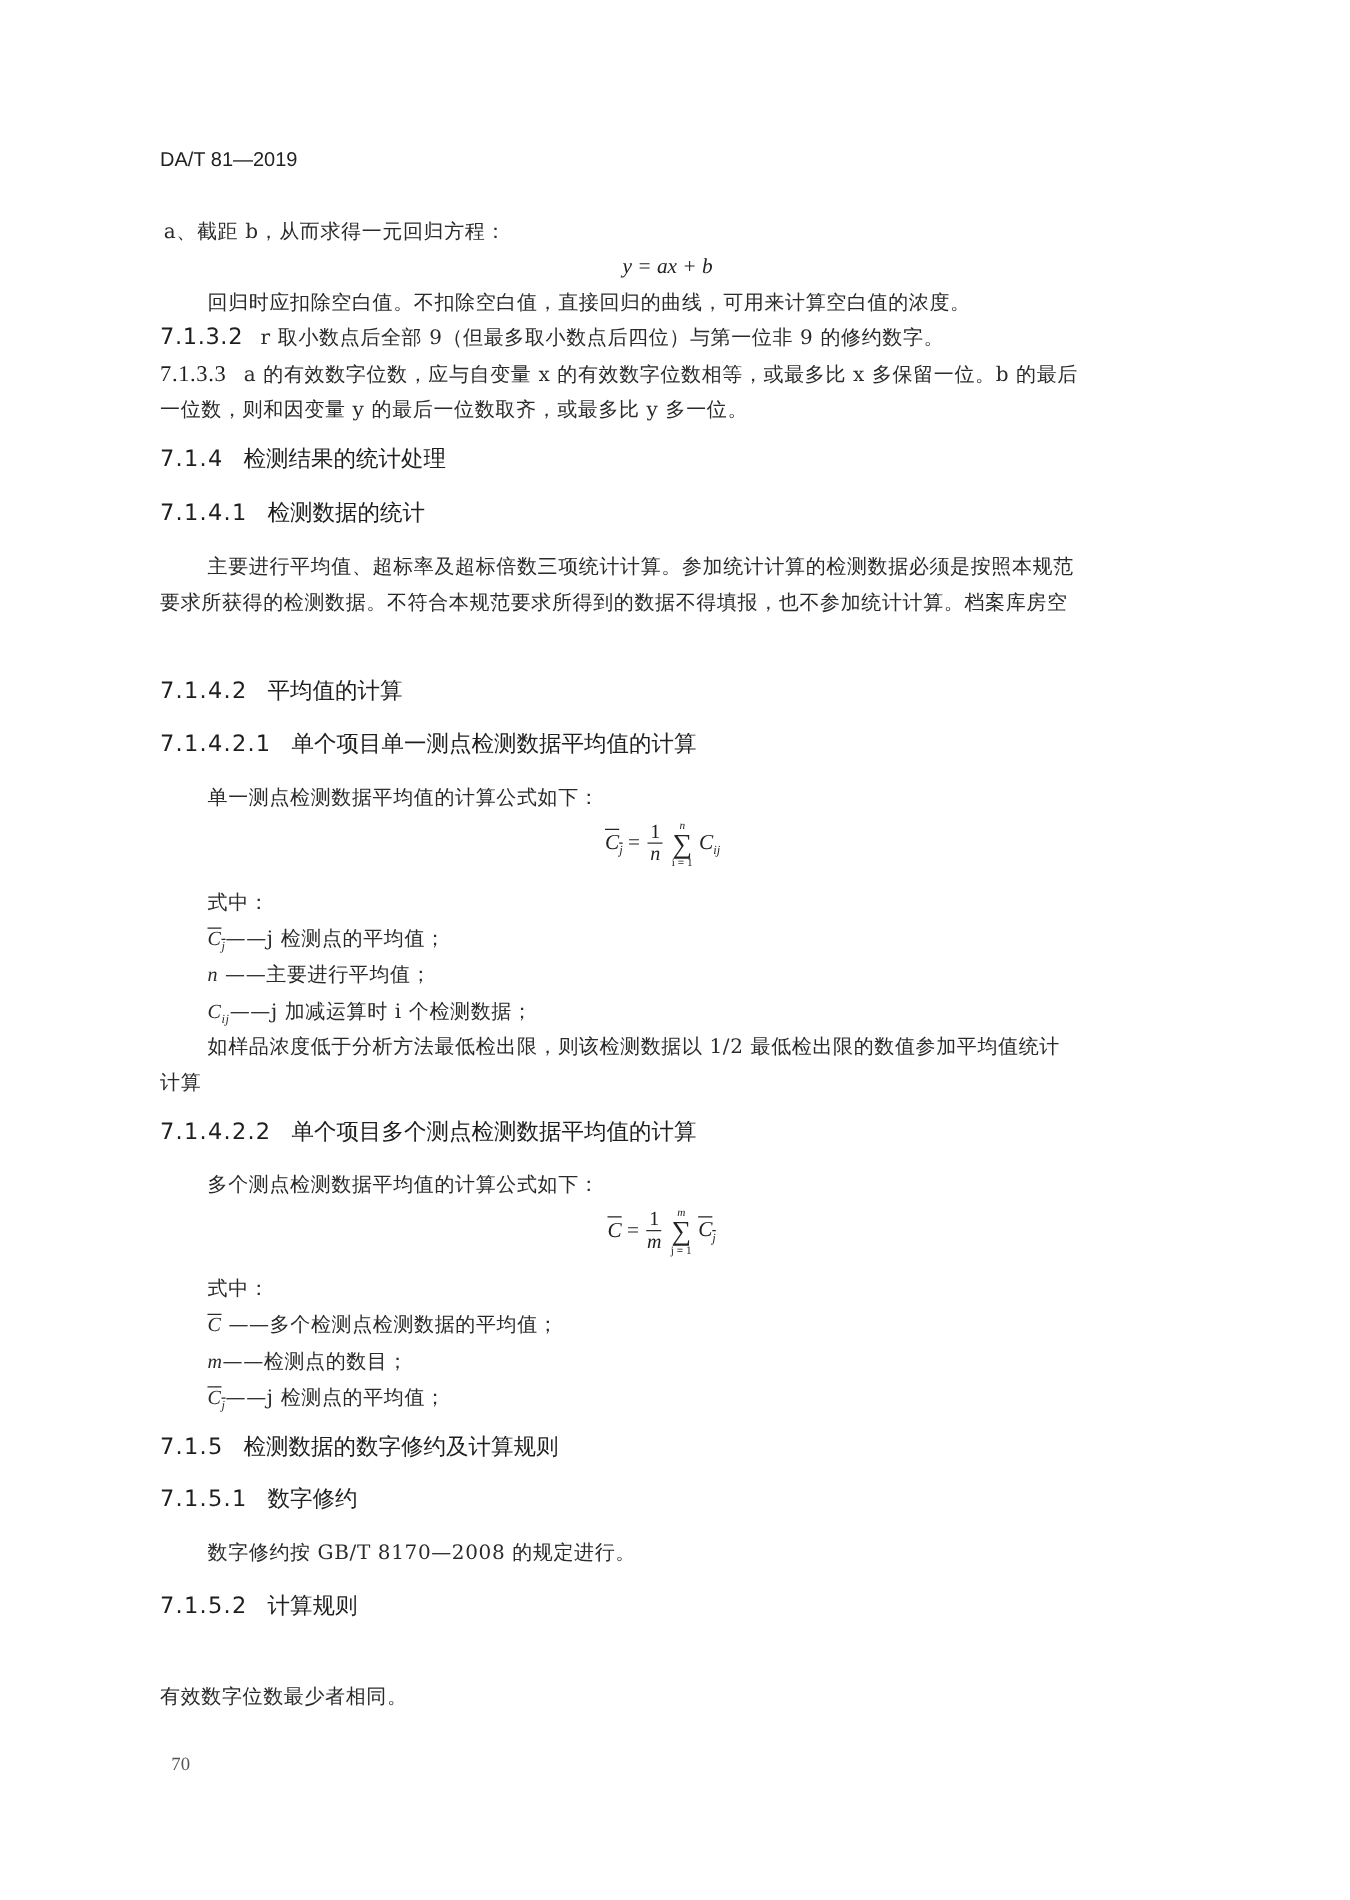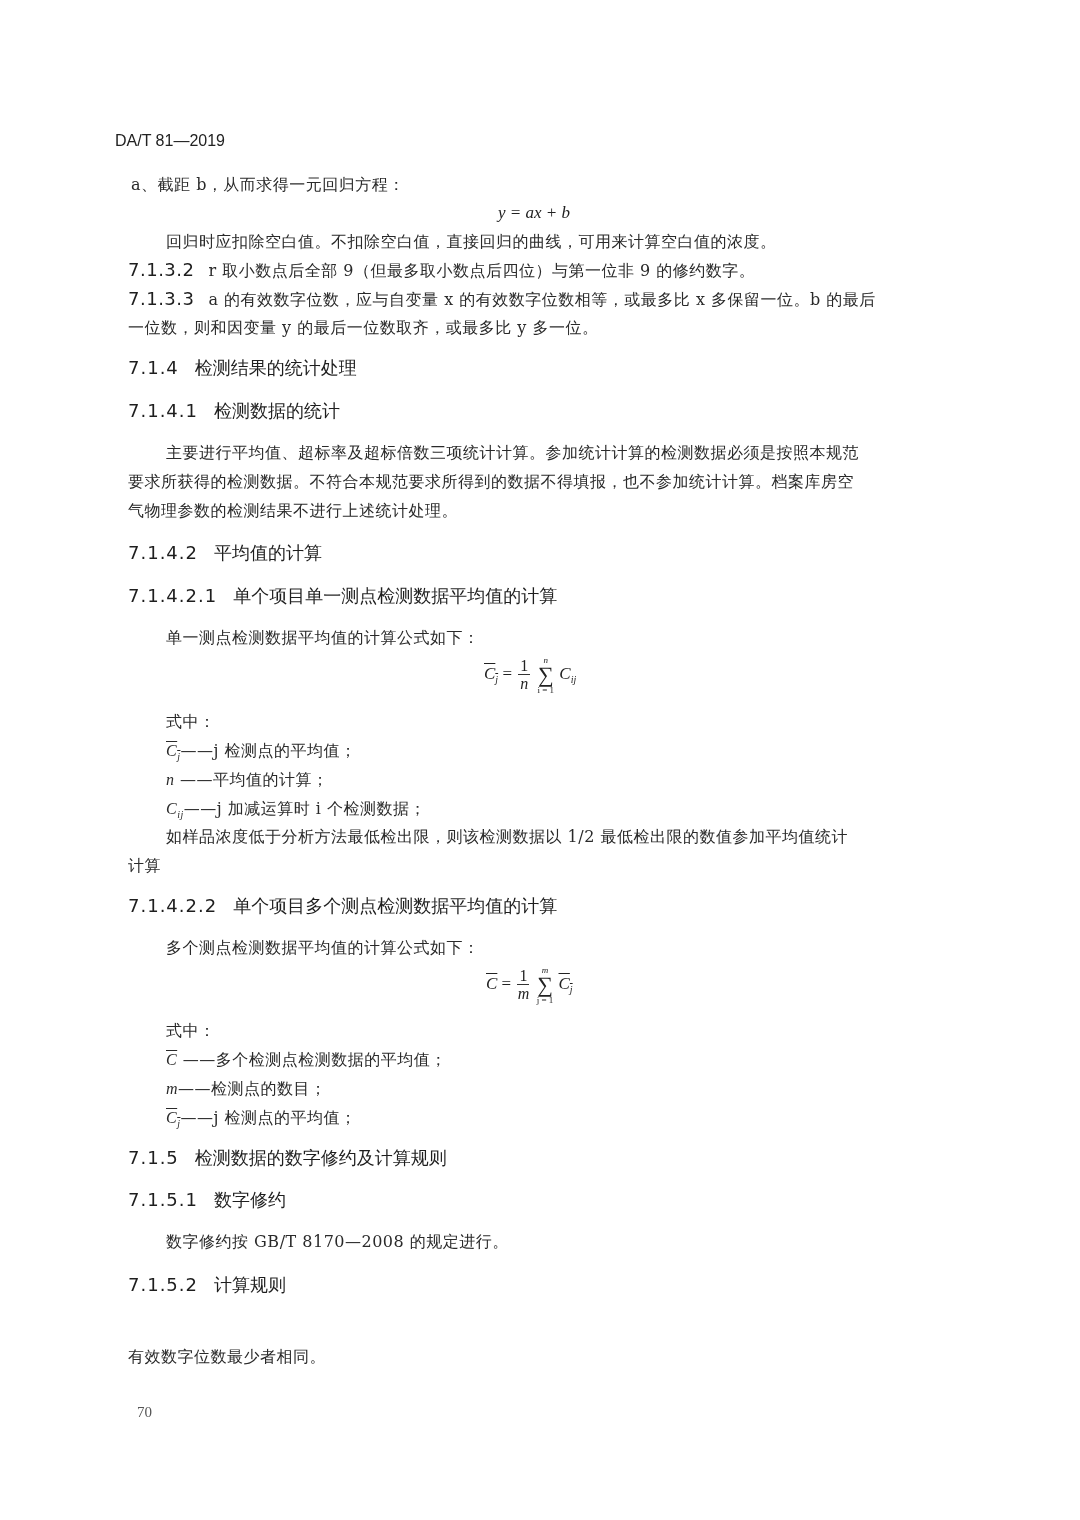--- a/index.html
+++ b/index.html
@@ -23,44 +23,43 @@
   .sum .sig { font-size: 22px; line-height: 20px; }
   .sum .bot { font-size: 9px; line-height: 10px; }
   sub { font-size: 10px; font-style: italic; }
   .pageno { font-family: "Liberation Serif", serif; font-size: 15px; color: #555; }
 </style>
 </head>
 <body>
 
 <div class="page">
 
-  <div class="abs hdr" style="left:115px; top:120px;margin-top:12px;">DA/T 81—2019</div>
+  <div class="abs hdr" style="left:128px; top:120px;">DA/T 81—2019</div>
 
   <div class="abs p" style="left:111px; top:175px;margin-left:20px;">a、截距 b，从而求得一元回归方程：</div>
   <div class="abs eq it" style="left:498px; top:203px;">y = ax + b</div>
   <div class="abs p" style="left:166px; top:232px;">回归时应扣除空白值。不扣除空白值，直接回归的曲线，可用来计算空白值的浓度。</div>
 
   <div class="abs p" style="left:128px; top:260px;">
     <span class="h" style="margin-right:14px;">7.1.3.2</span><span>r 取小数点后全部 9（但最多取小数点后四位）与第一位非 9 的修约数字。</span>
   </div>
   <div class="abs p" style="left:128px; top:289px;">
-    <span class="h" style="margin-right:14px;">7.1.3.3</span><span>a 的有效数字位数，应与自变量 x 的有效数字位数相等，或最多比 x 多保留一位。b 的最后</span>
+    <span class="h" style="margin-right:14px;font-family:Liberation Serif, serif;">7.1.3.3</span><span>a 的有效数字位数，应与自变量 x 的有效数字位数相等，或最多比 x 多保留一位。b 的最后</span>
   </div>
   <div class="abs p" style="left:128px; top:318px;">一位数，则和因变量 y 的最后一位数取齐，或最多比 y 多一位。</div>
 
   <div class="abs h" style="left:128px; top:358px;">
     <span class="num">7.1.4</span><span class="ttl">检测结果的统计处理</span>
   </div>
   <div class="abs h" style="left:128px; top:401px;">
     <span class="num">7.1.4.1</span><span class="ttl">检测数据的统计</span>
   </div>
 
   <div class="abs p" style="left:166px; top:443px;">主要进行平均值、超标率及超标倍数三项统计计算。参加统计计算的检测数据必须是按照本规范</div>
   <div class="abs p" style="left:128px; top:472px;">要求所获得的检测数据。不符合本规范要求所得到的数据不得填报，也不参加统计计算。档案库房空</div>
-  <div class="abs p" style="left:128px; top:501px;">气物理参数的检测结果不进行上述统计处理。</div>
 
   <div class="abs h" style="left:128px; top:543px;">
     <span class="num">7.1.4.2</span><span class="ttl">平均值的计算</span>
   </div>
   <div class="abs h" style="left:128px; top:586px;">
     <span class="num">7.1.4.2.1</span><span class="ttl">单个项目单一测点检测数据平均值的计算</span>
   </div>
 
   <div class="abs p" style="left:166px; top:628px;">单一测点检测数据平均值的计算公式如下：</div>
 
@@ -77,21 +76,21 @@
         <span class="bot">i = 1</span>
       </span>
     <span class="it"><span>C</span><sub>ij</sub></span>
   </div>
 
   <div class="abs p" style="left:166px; top:712px;">式中：</div>
   <div class="abs p" style="left:166px; top:741px;">
     <span class="it ovl"><span>C</span><sub>j</sub></span><span>——j 检测点的平均值；</span>
   </div>
   <div class="abs p" style="left:166px; top:770px;">
-    <span class="it">n</span><span> ——平均值的计算；</span>
+    <span class="it">n</span><span> ——主要进行平均值；</span>
   </div>
   <div class="abs p" style="left:166px; top:799px;">
     <span class="it"><span>C</span><sub>ij</sub></span><span>——j 加减运算时 i 个检测数据；</span>
   </div>
   <div class="abs p" style="left:166px; top:827px;">如样品浓度低于分析方法最低检出限，则该检测数据以 1/2 最低检出限的数值参加平均值统计</div>
   <div class="abs p" style="left:128px; top:856px;">计算</div>
 
   <div class="abs h" style="left:128px; top:896px;">
     <span class="num">7.1.4.2.2</span><span class="ttl">单个项目多个测点检测数据平均值的计算</span>
   </div>

